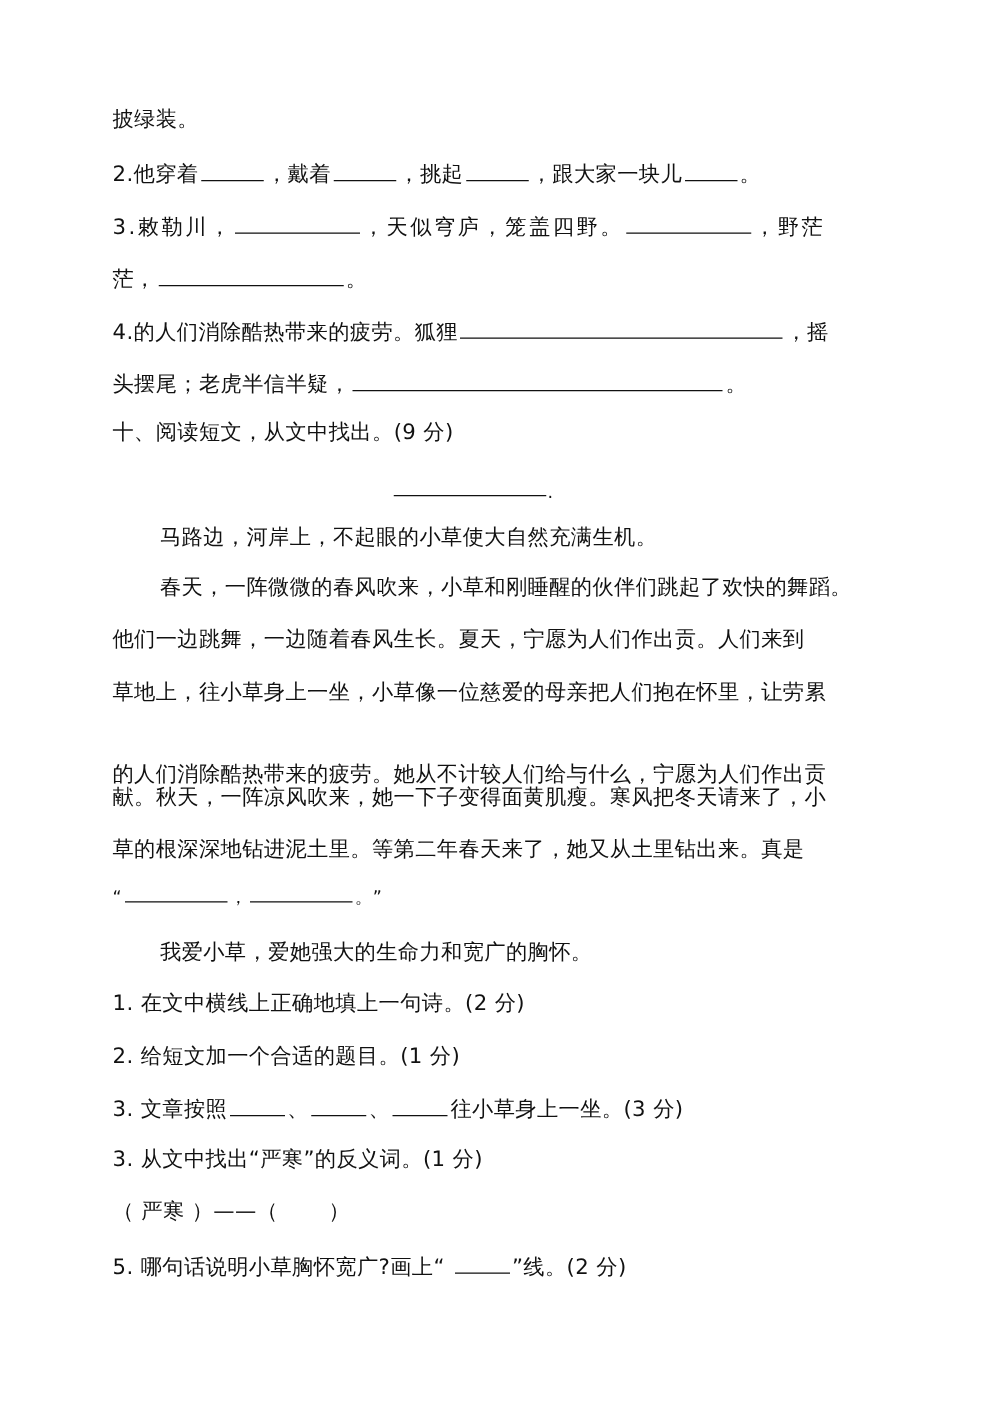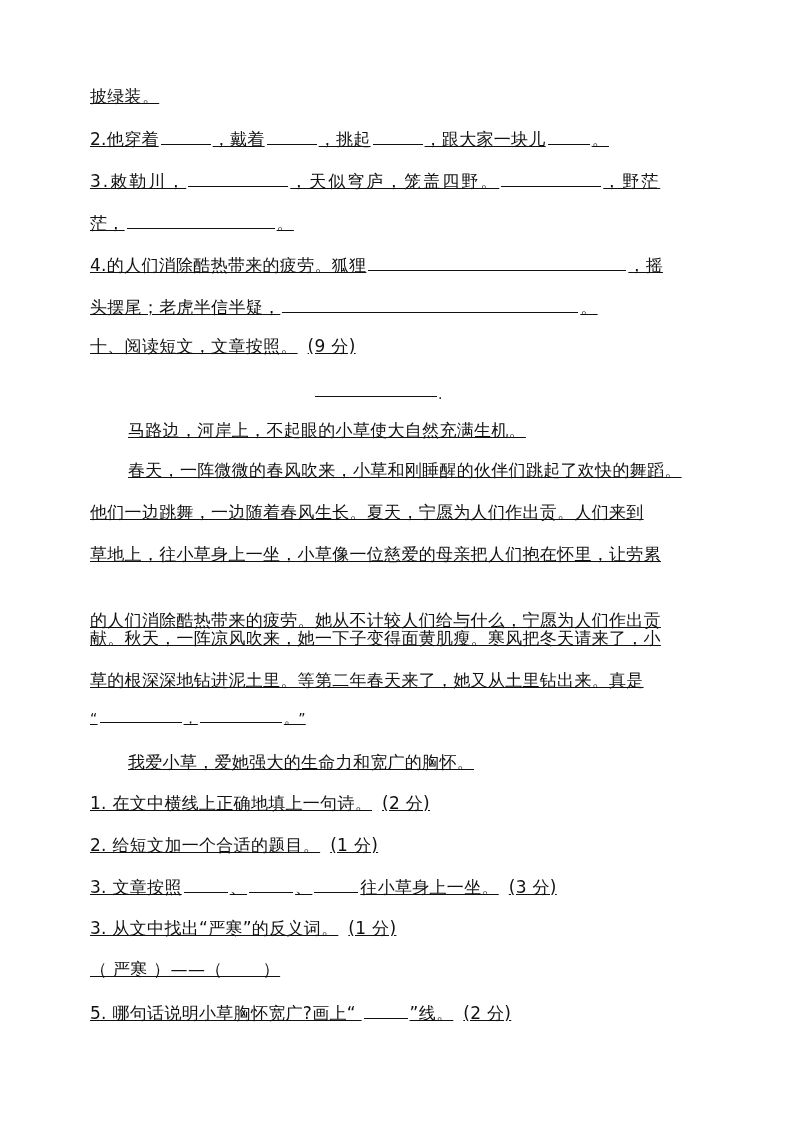--- a/index.html
+++ b/index.html
@@ -1,23 +1,23 @@
 <!DOCTYPE html>
 <html><head>
 <meta charset="utf-8">
 <style>
   html, body { margin: 0; padding: 0; background: #ffffff; }
   body { width: 793px; height: 1122px; position: relative; overflow: hidden;
          font-family: "DejaVu Sans", "Liberation Sans", sans-serif; color: #111; }
-  .line { position: absolute; left: 90px; font-size: 17px; line-height: 24px; white-space: nowrap; letter-spacing: 0.3px; text-decoration: underline; }
+  .line { position: absolute; left: 90px; font-size: 17px; line-height: 24px; white-space: nowrap; letter-spacing: 0.3px; }
   .indent { left: 128px; }
   .blank { display: inline-block; border-bottom: 1.3px solid #111; height: 18px; vertical-align: baseline; margin: 0 2px; }
   .title-blank { position: absolute; left: 315px; top: 396px; width: 122px; border-bottom: 1.3px solid #111; }
   .title-dot { position: absolute; left: 438px; top: 386px; font-size: 14px; }
-  .score { margin-left: 10px; }
+  .score { }
 </style>
 </head>
 <body>
 
 <div class="line" style="top:84px">披绿装。</div>
 
 <div class="line" style="top:126px">
   <span>2.</span><span>他穿着</span><span class="blank" style="width:50px"></span><span>，戴着</span><span class="blank" style="width:50px"></span><span>，挑起</span><span class="blank" style="width:50px"></span><span>，跟大家一块儿</span><span class="blank" style="width:42px"></span><span>。</span>
 </div>
 
@@ -29,21 +29,21 @@
 </div>
 
 <div class="line" style="top:252px">
   <span>4.</span><span>的人们消除酷热带来的疲劳。狐狸</span><span class="blank" style="width:258px"></span><span>，摇</span>
 </div>
 <div class="line" style="top:294px">
   <span>头摆尾；老虎半信半疑，</span><span class="blank" style="width:296px"></span><span>。</span>
 </div>
 
 <div class="line" style="top:334px">
-  <span>十、阅读短文，文章按照。</span><span class="score">(9 分)</span>
+  <span>十、阅读短文，从文中找出。</span><span class="score">(9 分)</span>
 </div>
 
 <div class="title-blank"></div>
 <div class="title-dot">.</div>
 
 <div class="line indent" style="top:418px">马路边，河岸上，不起眼的小草使大自然充满生机。</div>
 <div class="line indent" style="top:458px">春天，一阵微微的春风吹来，小草和刚睡醒的伙伴们跳起了欢快的舞蹈。</div>
 <div class="line" style="top:500px">他们一边跳舞，一边随着春风生长。夏天，宁愿为人们作出贡。人们来到</div>
 <div class="line" style="top:542px">草地上，往小草身上一坐，小草像一位慈爱的母亲把人们抱在怀里，让劳累</div>
 <div class="line" style="top:608px">的人们消除酷热带来的疲劳。她从不计较人们给与什么，宁愿为人们作出贡</div>

